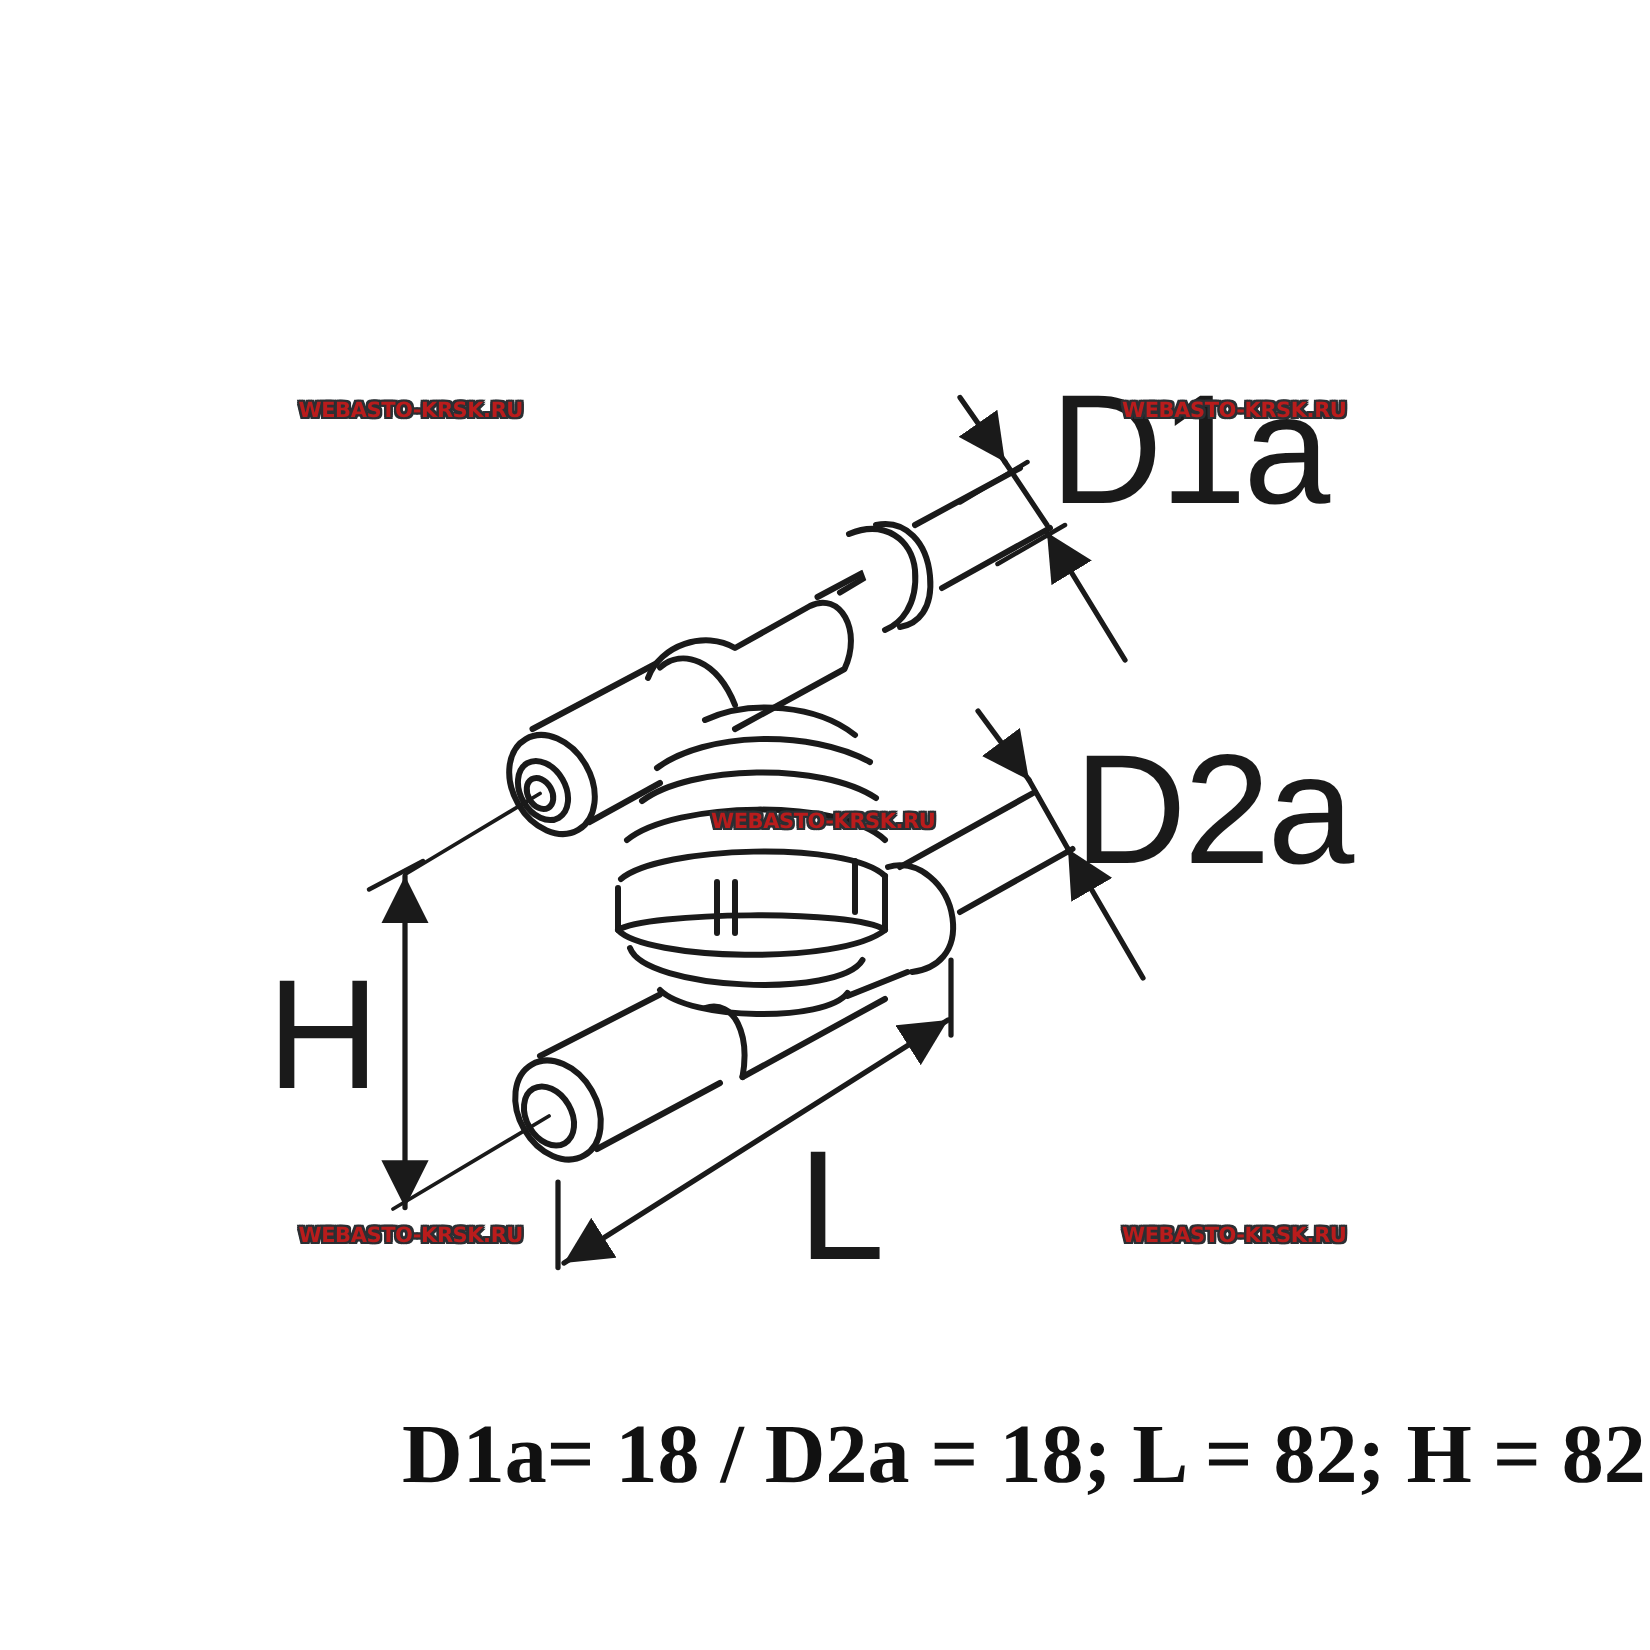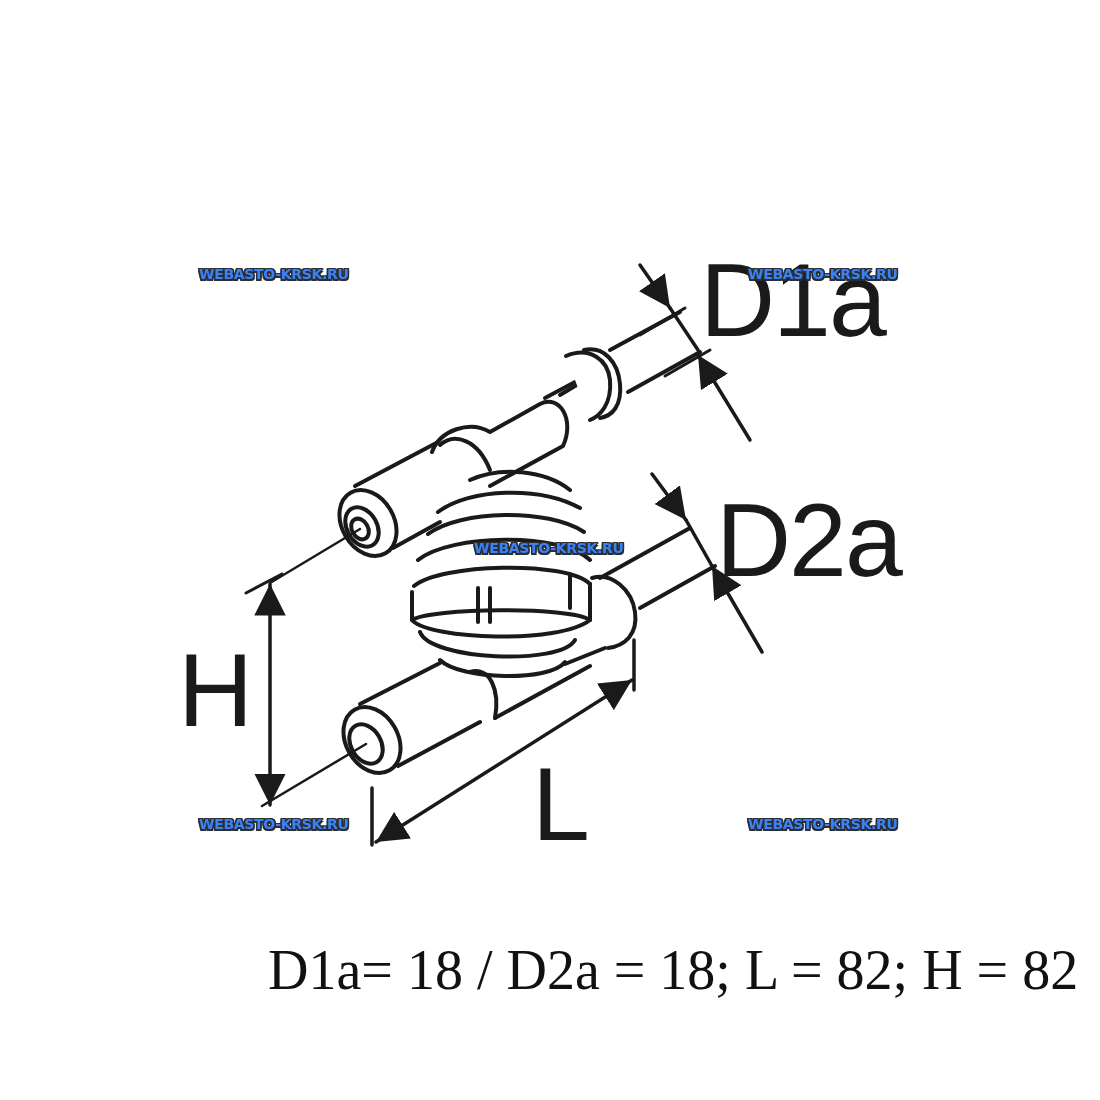--- a/index.html
+++ b/index.html
@@ -16,28 +16,29 @@
   #label-d2a { left: 716px; top: 488px; font-size: 104px; letter-spacing: -2px; }
   #label-h   { left: 178px; top: 638px; font-size: 104px; }
   #label-l   { left: 532px; top: 752px; font-size: 104px; }
   .spec {
     position: absolute;
     left: 268px; top: 938px;
     font-family: "Liberation Serif", serif;
     font-size: 56px;
     color: #111111;
     white-space: nowrap;
+    font-weight: bold;
   }
   .watermark {
     position: absolute;
     font-family: "DejaVu Sans", sans-serif;
     font-weight: bold;
     font-size: 14px;
     letter-spacing: -0.3px;
-    color: #3b82f6;
+    color: #b91c1c;
     text-shadow:
       -1.5px -1.5px 0 #2b2f33, 1.5px -1.5px 0 #2b2f33,
       -1.5px 1.5px 0 #2b2f33, 1.5px 1.5px 0 #2b2f33,
       0 -1.5px 0 #2b2f33, 0 1.5px 0 #2b2f33,
       -1.5px 0 0 #2b2f33, 1.5px 0 0 #2b2f33;
     white-space: nowrap;
   }
   #wm-tl { left: 199px; top: 266px; }
   #wm-tr { left: 748px; top: 266px; }
   #wm-c  { left: 474px; top: 540px; }

